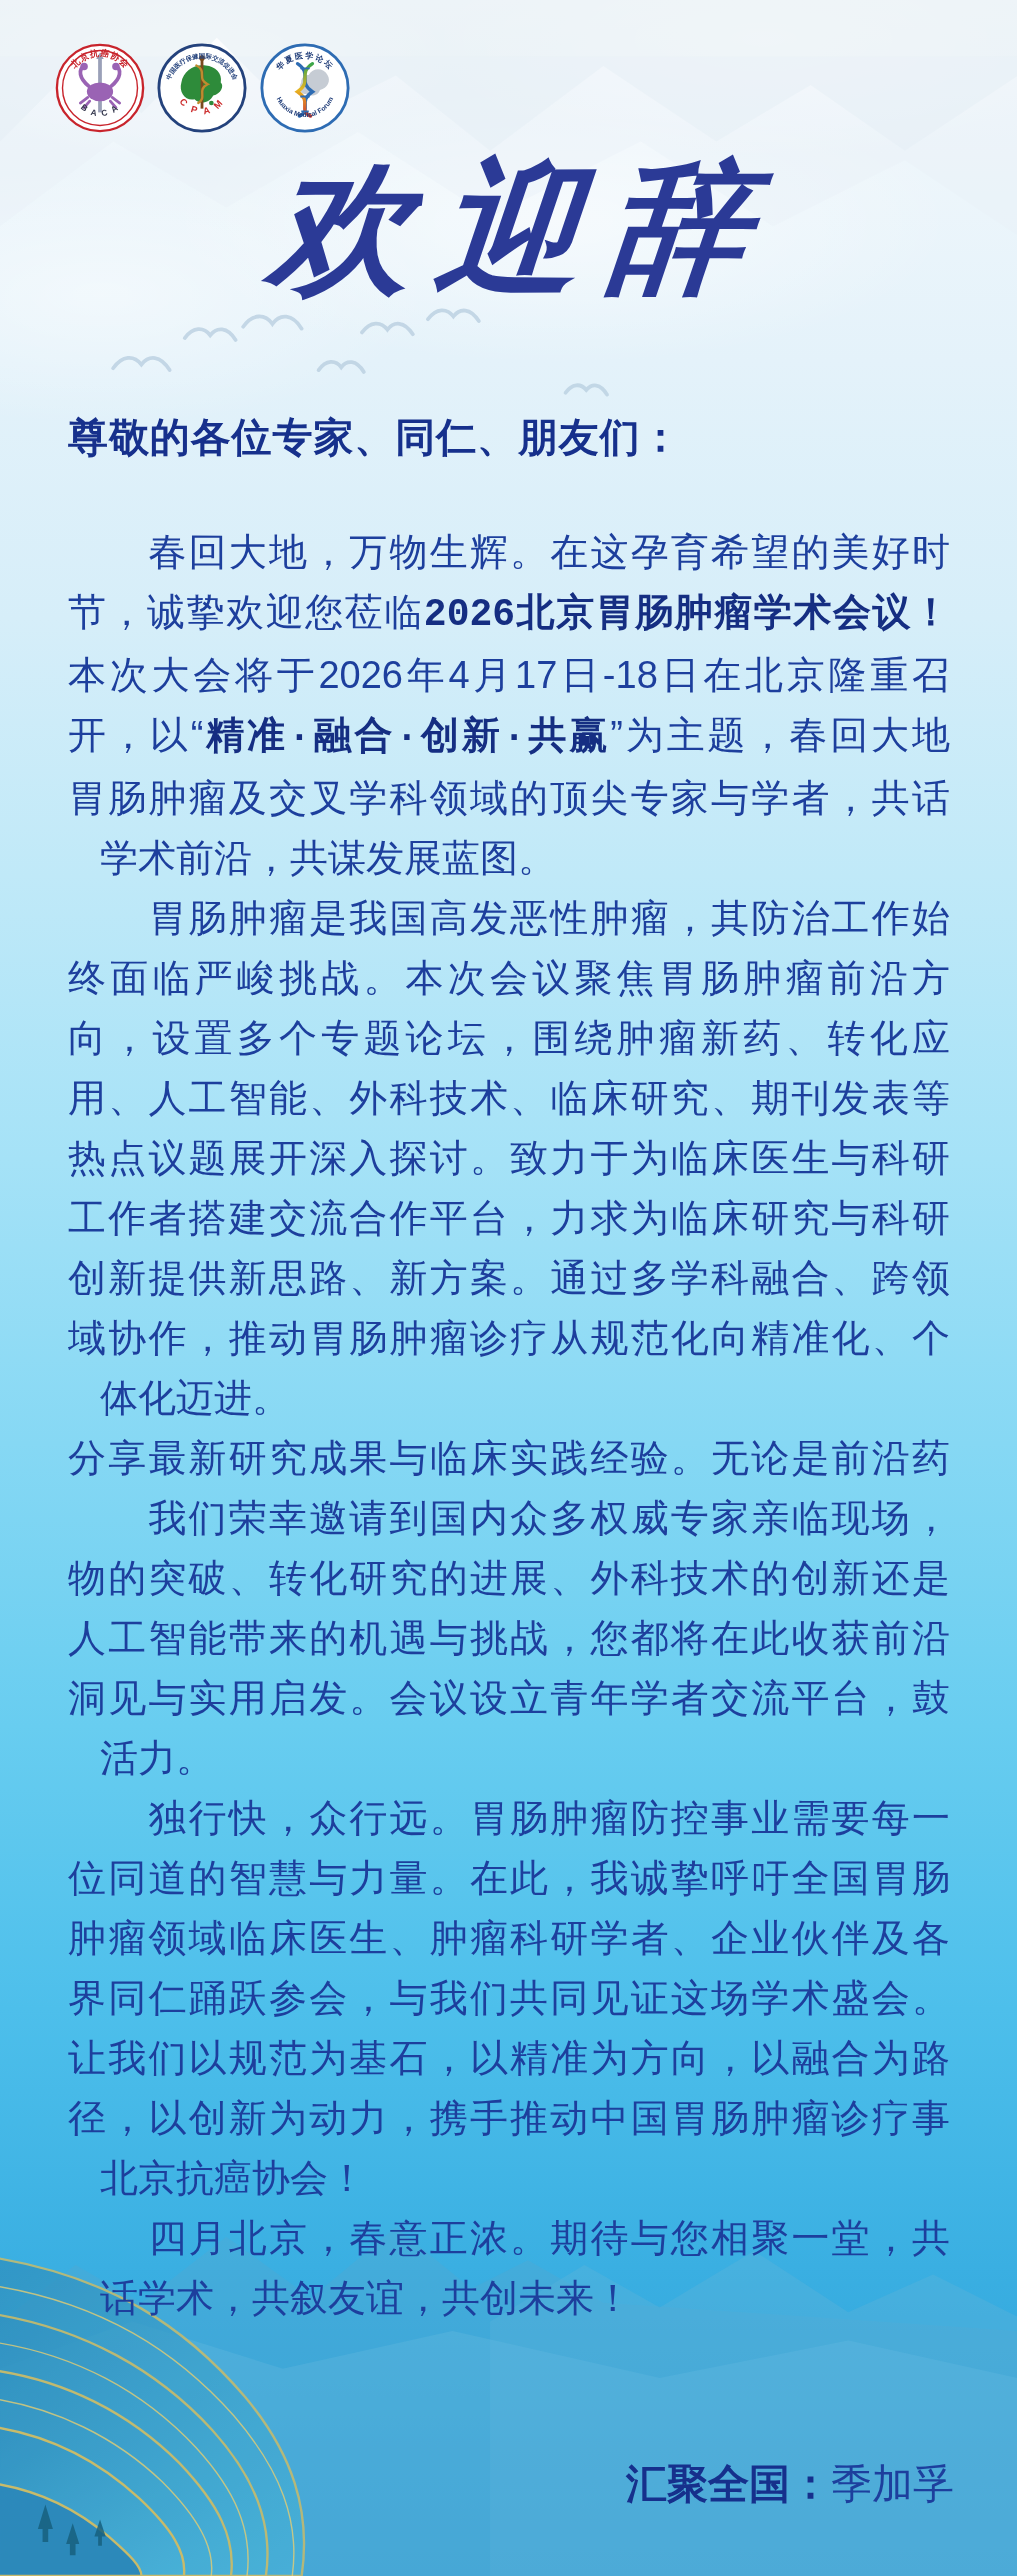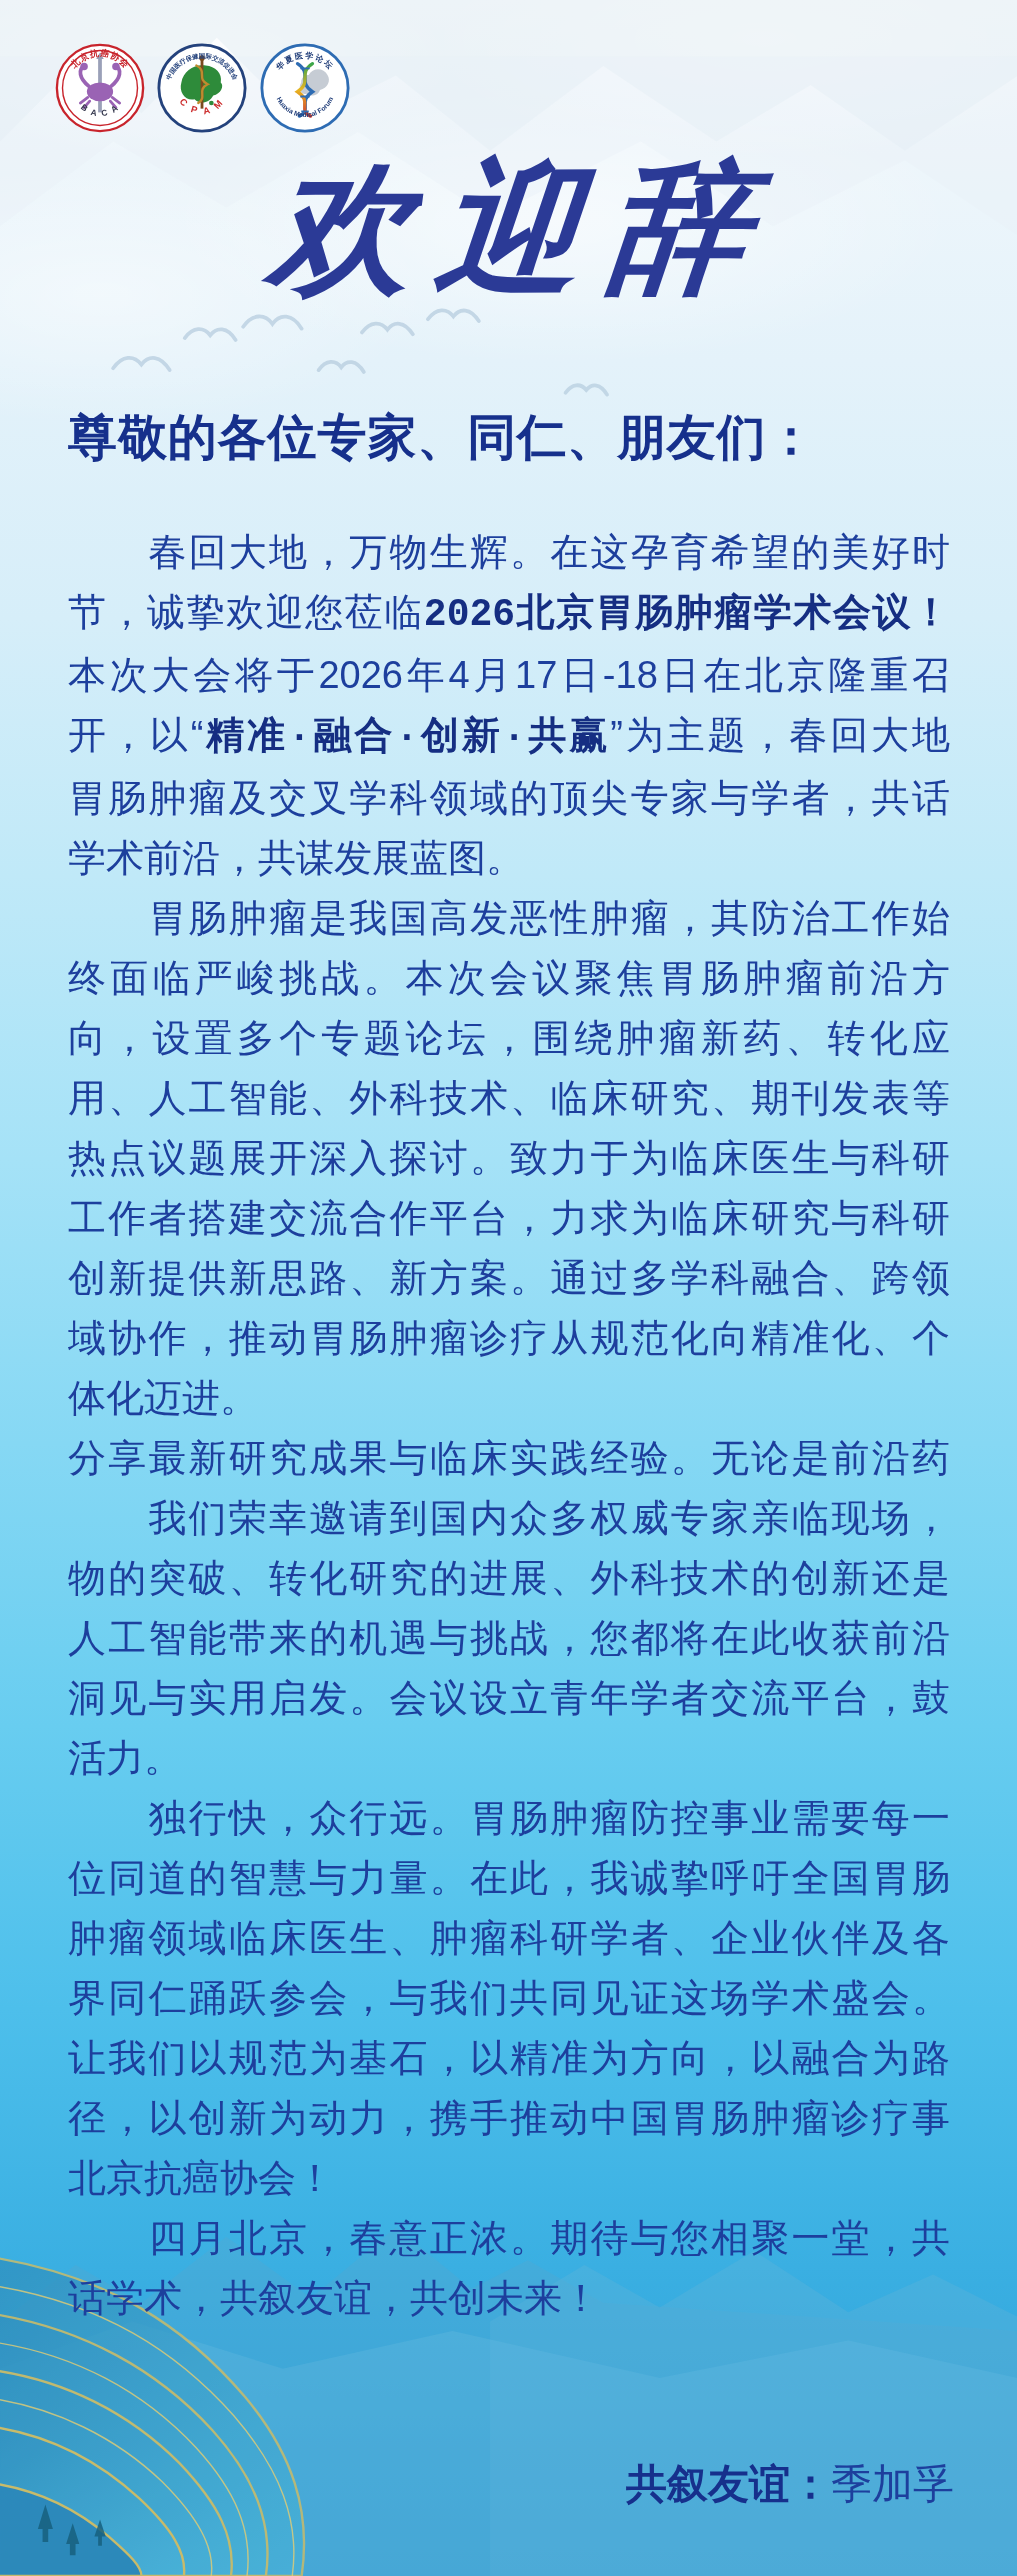--- a/index.html
+++ b/index.html
@@ -30,29 +30,29 @@
   .title{
     position:absolute;left:0;top:139px;width:1018px;text-align:center;z-index:5;
     font-family:"DejaVu Serif","Liberation Serif",serif;
     font-weight:bold;font-style:italic;font-size:143px;line-height:1.25;
     color:#2b3a96;letter-spacing:24.5px;transform:skewX(-5deg);
     text-indent:24.5px;
   }
   
   .letter{position:absolute;left:68px;top:407px;width:882px;z-index:5;color:#1d3f9d;}
   .salutation{
-    font-size:49px;font-weight:700;color:#16308c;line-height:60px;margin-bottom:55px;
+    font-size:40px;font-weight:700;color:#16308c;line-height:60px;margin-bottom:55px;
     letter-spacing:0.9px;
   }
   #letter-body .line{
     font-size:38px;line-height:60px;
     text-align:justify;text-align-last:justify;text-justify:inter-ideograph;
     white-space:nowrap;
   }
-  #letter-body .line.last{text-align-last:left;white-space:normal;}
+  #letter-body .line.last{text-align-last:left;white-space:normal;margin-left:32px;}
   #letter-body b{font-weight:700;color:#152e82;font-family:Liberation Mono, monospace;}
   .signature{
     position:absolute;right:64px;top:2456px;z-index:5;font-size:41px;line-height:57px;
     color:#1d3f9d;white-space:nowrap;
   }
   .signature .sig-label{font-weight:700;color:#16308c;}
 </style>
 </head>
 <body>
 
@@ -216,16 +216,16 @@
         <div class="line"><span>肿瘤领域临床医生、肿瘤科研学者、企业伙伴及各</span></div>
         <div class="line"><span>界同仁踊跃参会，与我们共同见证这场学术盛会。</span></div>
         <div class="line"><span>让我们以规范为基石，以精准为方向，以融合为路</span></div>
         <div class="line"><span>径，以创新为动力，携手推动中国胃肠肿瘤诊疗事</span></div>
         <div class="line last"><span>北京抗癌协会！</span></div>
         <div class="line"><span>　　四月北京，春意正浓。期待与您相聚一堂，共</span></div>
         <div class="line last"><span>话学术，共叙友谊，共创未来！</span></div>
       </div>
   </div>
 
-  <div class="signature"><span class="sig-label">共叙友谊：</span><span>季加孚</span></div>
+  <div class="signature"><span class="sig-label">汇聚全国：</span><span>季加孚</span></div>
 
 </div>
 
 
 </body></html>

